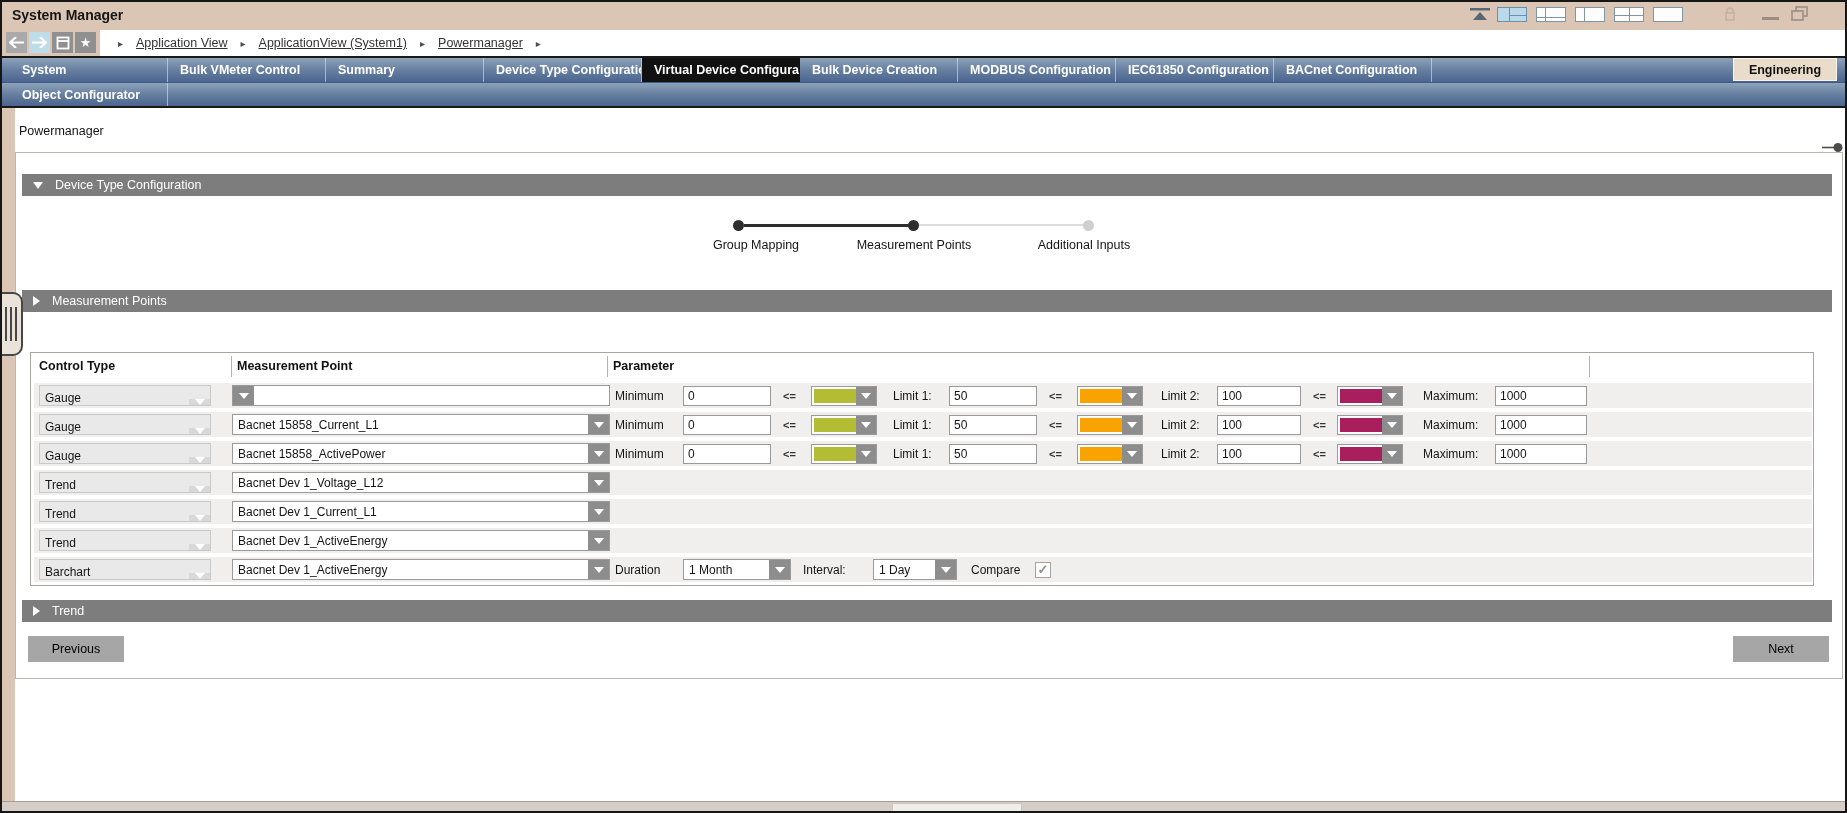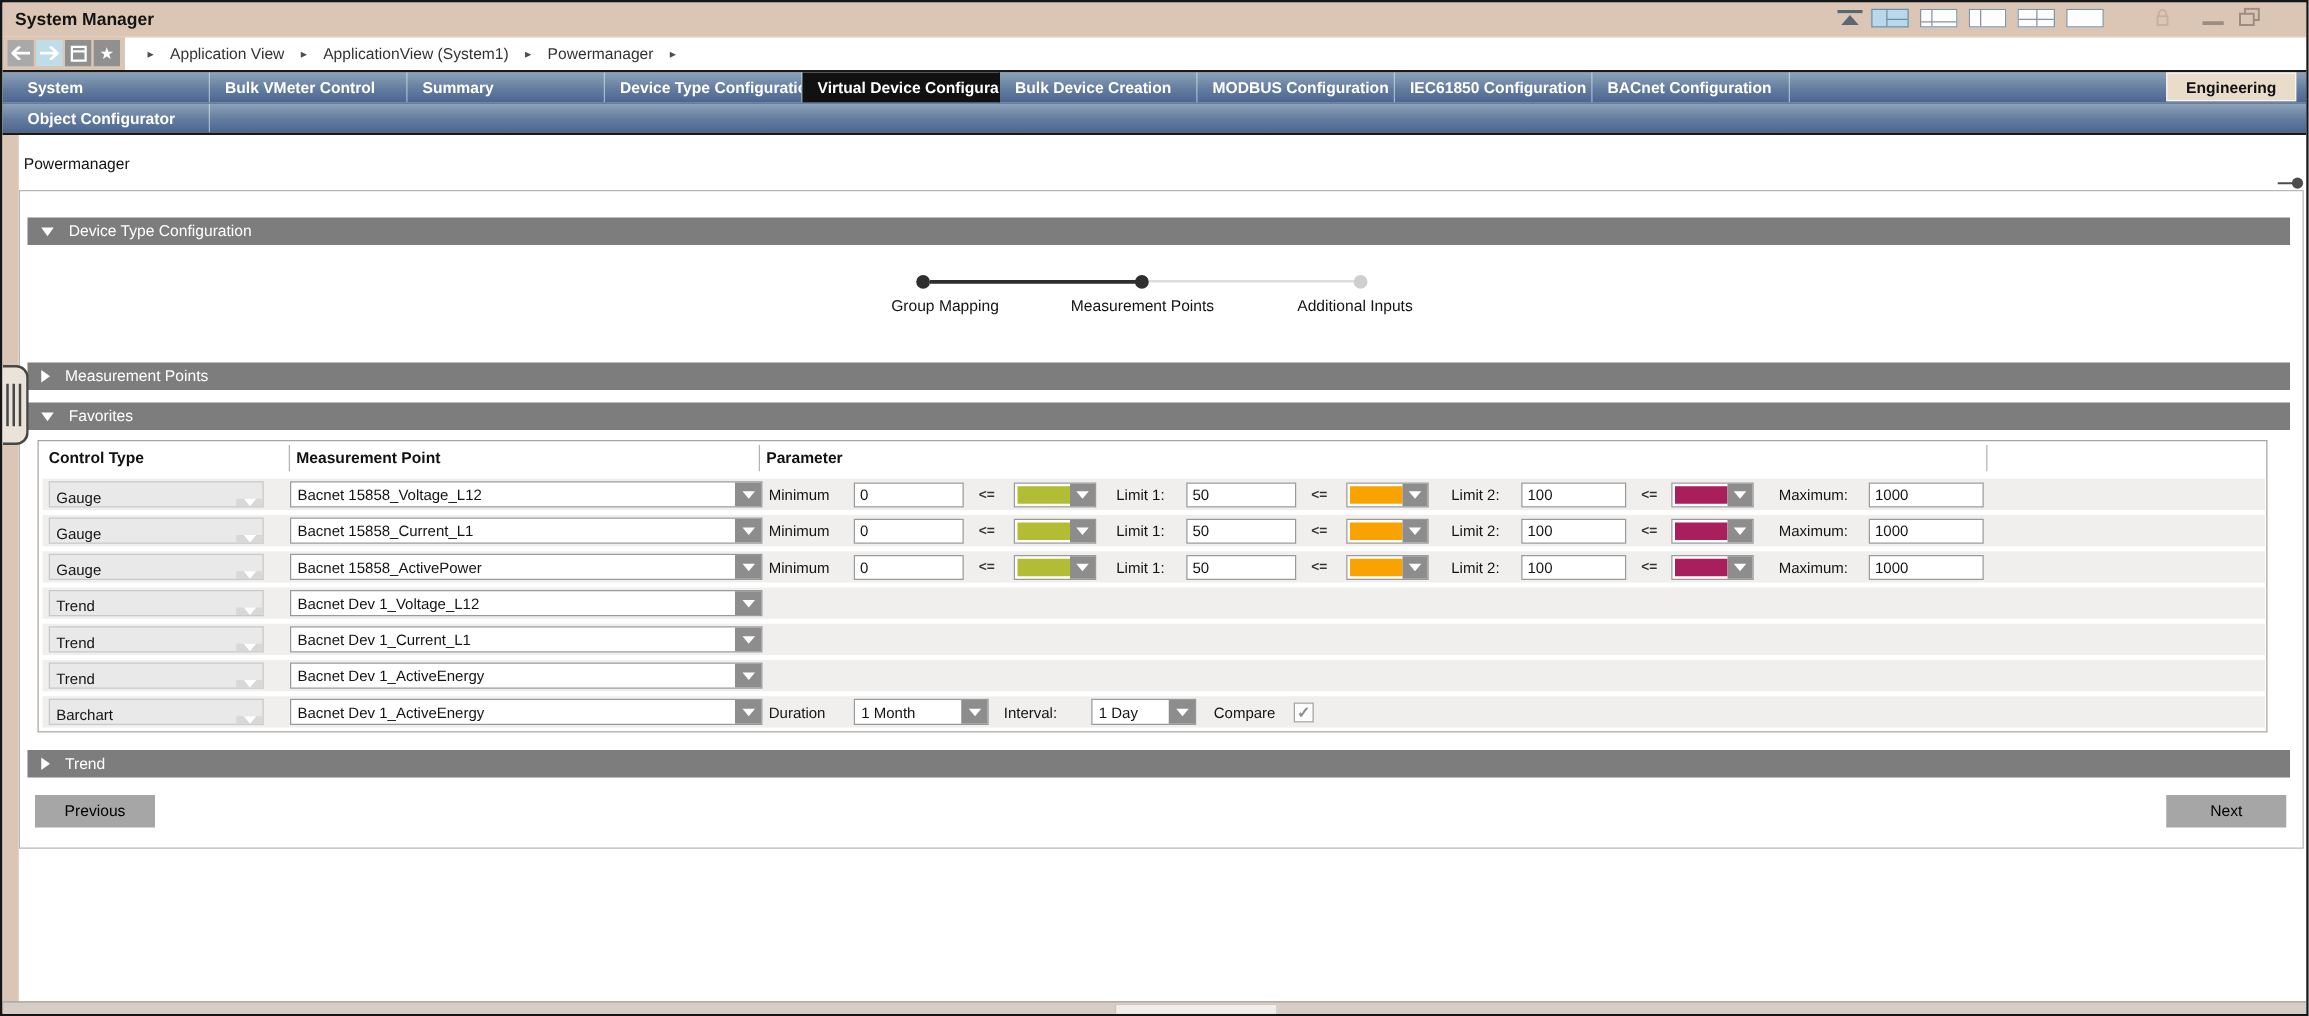--- a/index.html
+++ b/index.html
@@ -14,21 +14,21 @@
   .layoutbox.sel { background:#b9d8e9; border-color:#6e8fa8; }
   .layoutbox .vl { position:absolute; top:0; bottom:0; width:1px; background:#8295a3; }
   .layoutbox .hl { position:absolute; left:0; right:0; height:1px; background:#8295a3; }
   .layoutbox.sel .vl, .layoutbox.sel .hl { background:#6e8fa8; }
 
   
   .crumbbar { position:absolute; left:0; top:27px; width:100%; height:27px; background:#dbc6b5; }
   .nav-btn { position:absolute; top:3px; width:21px; height:21px; display:flex; align-items:center; justify-content:center; }
   .crumb-field { position:absolute; left:98px; top:1px; right:0; height:26px; background:#ffffff; display:flex; align-items:center; padding-left:18px; gap:13px; }
   .crumb-sep { color:#4d4d4d; font-size:10px; }
-  .crumb-item { color:#333333; font-size:12.5px; cursor:default; }
+  .crumb-item { color:#333333; font-size:12.5px; cursor:default;text-decoration:underline; }
   .blackline1 { position:absolute; left:0; top:54px; width:100%; height:2px; background:#191919; }
   .blackline2 { position:absolute; left:0; top:104px; width:100%; height:2px; background:#191919; }
 
   
   .tabrow { position:absolute; left:0; width:100%; height:24px; background:linear-gradient(180deg,#8da2ba 0%,#637c9e 55%,#4b6590 100%); display:flex; }
   .tabrow.r1 { top:56px; padding-left:8px; }
   .tabrow.r2 { top:80px; padding-left:8px; border-top:1px solid #3e5b83; }
   .tab { width:158px; display:flex; align-items:center; padding-left:12px; color:#ffffff; font-size:12.5px; font-weight:bold; border-right:1px solid rgba(230,238,246,.55); cursor:default; overflow:hidden; white-space:nowrap; }
   .tab.selected { background:#111111; border-right:1px solid #111; }
   .mode-tab { position:absolute; right:8px; top:0; width:104px; height:23px; background:#e9dcca; border:1px solid #faf6ef; color:#111; font-size:12.5px; font-weight:bold; display:flex; align-items:center; justify-content:center; cursor:default; }
@@ -226,42 +226,37 @@
   <span class="dot pending" style="left:1081px;"></span>
   <span class="steplabel" style="left:669px;">Group Mapping</span>
   <span class="steplabel" style="left:827px;">Measurement Points</span>
   <span class="steplabel" style="left:997px;">Additional Inputs</span>
 
   <div class="gbar" style="top:288px;">
     <span class="tri-right"></span>
     <span>Measurement Points</span>
   </div>
 
-  <div class="gbar" style="top:320px;">
-    <span class="tri-down"></span>
-    <span>Favorites</span>
-  </div>
 
   <div class="ftable">
     <span class="fth" style="left:8px;">Control Type</span>
     <span class="fth" style="left:206px;">Measurement Point</span>
     <span class="fth" style="left:582px;">Parameter</span>
     <span class="fsep" style="left:200px;"></span>
     <span class="fsep" style="left:576px;"></span>
     <span class="fsep" style="left:1558px;"></span>
 
     <div class="trow" style="top:30px;">
       <span class="combo gray ctl-combo">
         <span class="ctext">Gauge</span>
         <span class="dbtn">
             <span class="arr"></span>
           </span>
       </span>
       <span class="combo mp-combo">
-        <span class="ctext">Bacnet 15858_Voltage_L12</span>
         <span class="dbtn">
             <span class="arr"></span>
           </span>
       </span>
       <span class="params">
         <span class="plabel w60">Minimum</span>
         <input class="tin w88 ml8" value="0" style="">
         <span class="plabel lte ml12">&lt;=</span>
         <span class="colorcombo ml12">
             <span class="swatch" style="background: rgb(179, 188, 53);"></span>

